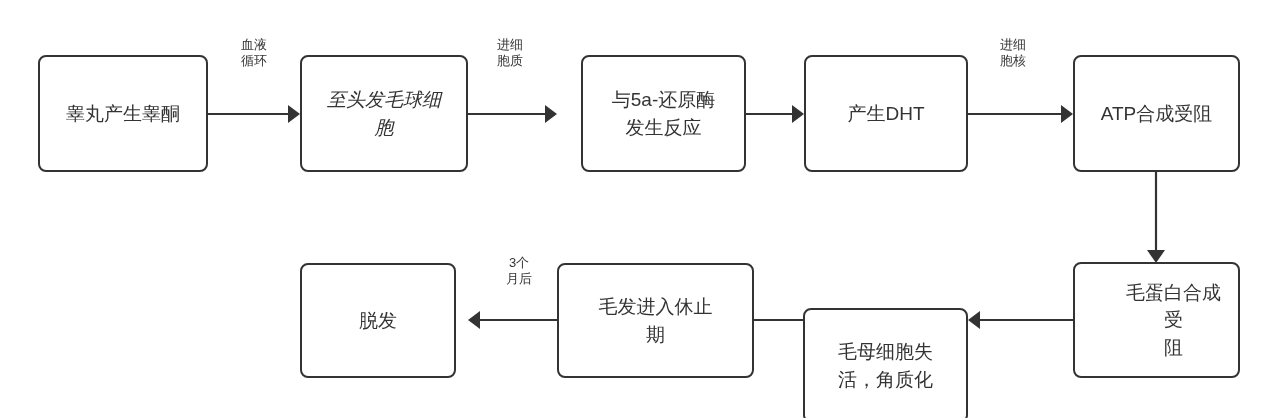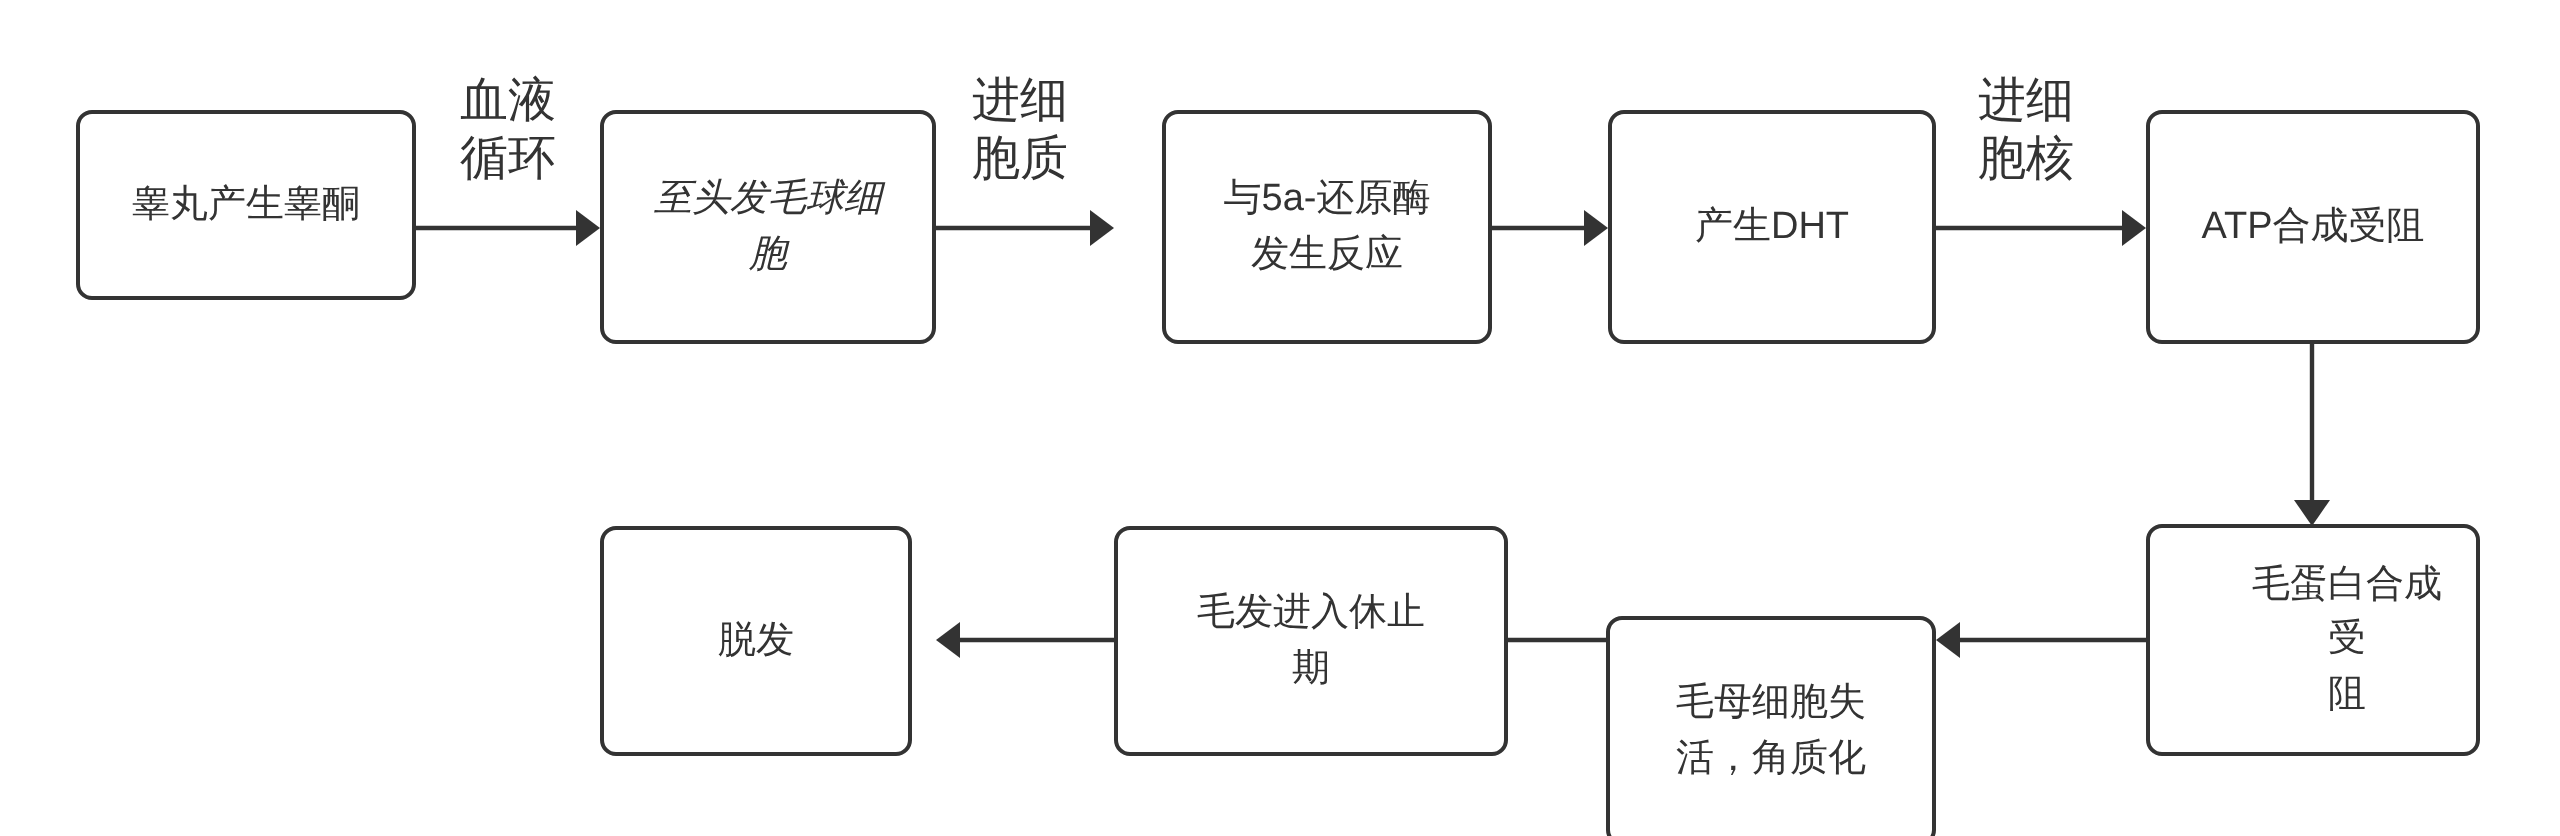--- a/index.html
+++ b/index.html
@@ -27,21 +27,21 @@
     text-align: center;
     color: #333333;
     font-size: 19px;
     line-height: 1.45;
     padding: 4px 10px;
     white-space: pre-line;
   }
   .edge-label {
     position: absolute;
     color: #333333;
-    font-size: 24px;
+    font-size: 13px;
     line-height: 1.2;
     text-align: center;
     white-space: pre-line;
     pointer-events: none;
   }
   svg.edges {
     position: absolute;
     left: 0;
     top: 0;
     width: 1280px;
@@ -96,21 +96,21 @@
       <line x1="803" y1="320" x2="734" y2="320"></line>
       <polygon points="734,311 722,320 734,329"></polygon>
     </g>
 
     <g>
       <line x1="557" y1="320" x2="480" y2="320"></line>
       <polygon points="480,311 468,320 480,329"></polygon>
     </g>
   </svg>
 
-  <div class="node" style="left:38px; top:55px; width:170px; height:95px;">睾丸产生睾酮</div>
+  <div class="node" style="left:38px; top:55px; width:170px; height:117px;">睾丸产生睾酮</div>
 
   <div class="node" style="left:300px; top:55px; width:168px; height:117px;font-style:italic;">至头发毛球细
 胞</div>
 
   <div class="node" style="left:557px; top:55px; width:165px; height:117px;margin-left:24px;">与5a-还原酶
 发生反应</div>
 
   <div class="node" style="left:804px; top:55px; width:164px; height:117px;">产生DHT</div>
 
   <div class="node" style="left:1073px; top:55px; width:167px; height:117px;">ATP合成受阻</div>
@@ -128,14 +128,16 @@
 
   <div class="edge-label" style="left:214px; top:37px; width:80px;">血液
 循环</div>
 
   <div class="edge-label" style="left:470px; top:37px; width:80px;">进细
 胞质</div>
 
   <div class="edge-label" style="left:973px; top:37px; width:80px;">进细
 胞核</div>
 
+  <div class="edge-label" style="left:479px; top:255px; width:80px;">3个
+月后</div>
 
 </div>
 
 </body></html>

